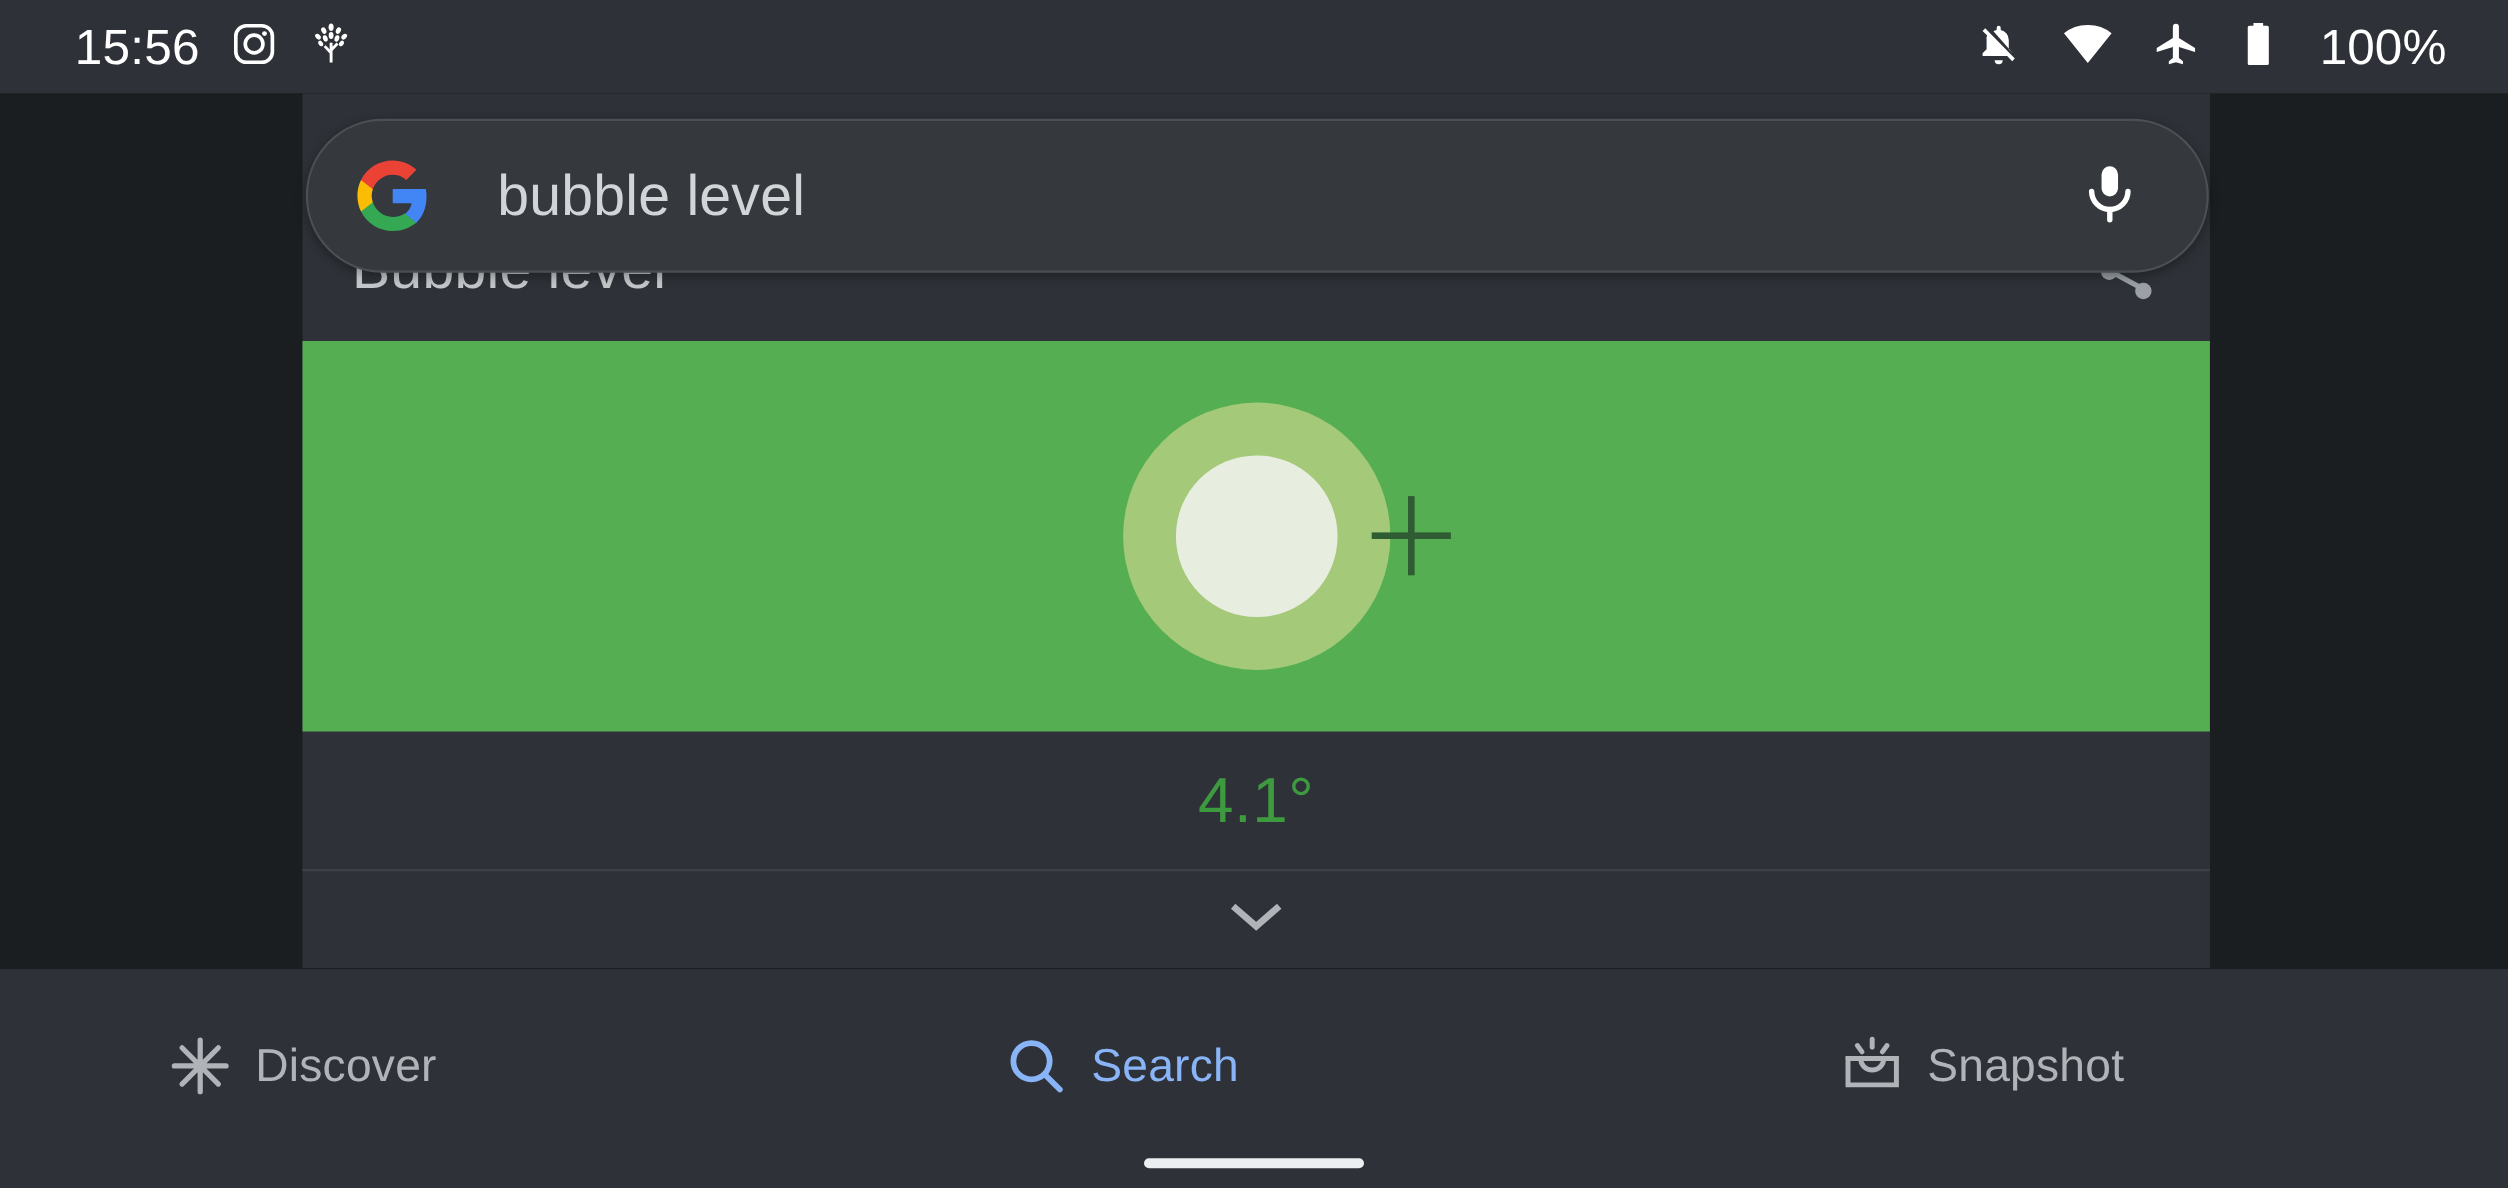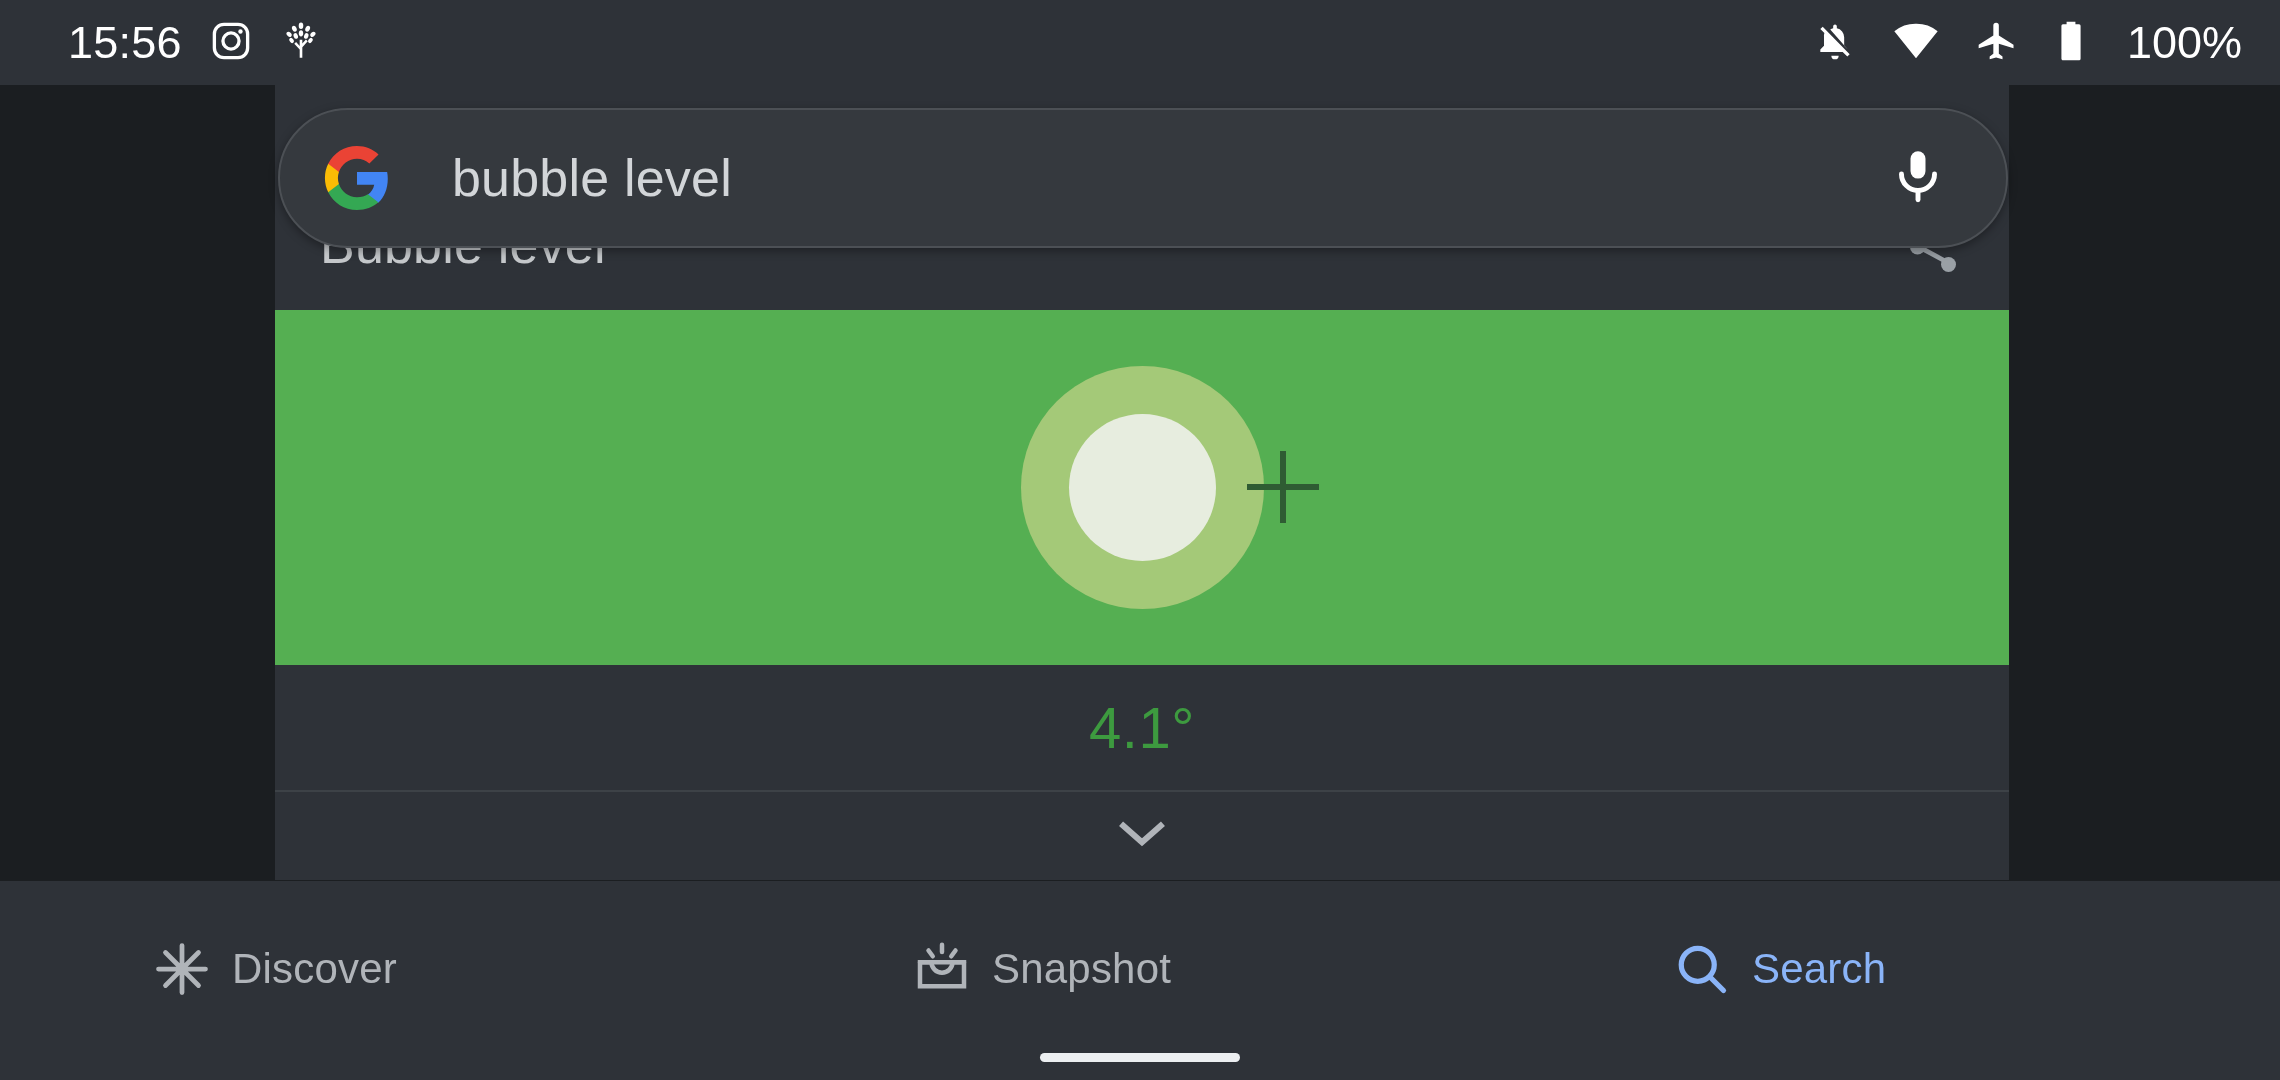--- a/index.html
+++ b/index.html
@@ -8,21 +8,21 @@
     background:#1b1e21;
     font-family:"Liberation Sans", sans-serif;
     overflow:hidden;
   }
 
   
   .status-bar{
     position:absolute; left:0; top:0; width:2280px; height:85px;
     background:#2e3238;
     display:flex; align-items:center; justify-content:space-between;
-    padding:0 38px 0 68px;
+    padding:0 56px 0 68px;
   }
   .status-left{ display:flex; align-items:center; gap:28px; }
   .status-clock{ color:#ffffff; font-size:45px; letter-spacing:.2px; }
   .status-right{ display:flex; align-items:center; gap:36px; }
   .status-battery-text{ color:#ffffff; font-size:45px; margin-left:4px; }
 
   
   .page{
     position:absolute; left:0; top:85px; width:2280px; height:995px;
     background:#1b1e21;
@@ -249,37 +249,37 @@
     <span class="nav-icon">
       <svg width="60" height="60" viewBox="0 0 24 24" stroke="#b0b4b9" stroke-width="1.9" stroke-linecap="round">
         <path d="M12 2.6v18.8M2.6 12h18.8M5.4 5.4l13.2 13.2M18.6 5.4 5.4 18.6"></path>
       </svg>
     </span>
     <span class="nav-label inactive" style="color: rgb(176, 180, 185);">Discover</span>
   </div>
 
   <div class="nav-item">
     <span class="nav-icon">
+      <svg width="60" height="60" viewBox="0 0 24 24" fill="none" stroke="#8ab4f8" stroke-width="2.1" stroke-linecap="round">
+        <circle cx="10.3" cy="10.3" r="6.6"></circle>
+        <path d="M15.2 15.2 20.6 20.6"></path>
+      </svg>
+    </span>
+    <span class="nav-label active" style="color: rgb(138, 180, 248);">Search</span>
+  </div>
+
+  <div class="nav-item">
+    <span class="nav-icon">
       <svg width="60" height="60" viewBox="0 0 24 24" fill="none" stroke="#b0b4b9" stroke-width="1.8" stroke-linecap="round">
         <path d="M12 2.3v2.9"></path>
         <path d="M6.6 4.6 8.3 6.9"></path>
         <path d="M17.4 4.6 15.7 6.9"></path>
         <path d="M3.2 9.3h17.6v9.6H3.2z"></path>
         <path d="M3.2 9.3h4.6a4.2 4.2 0 0 0 8.4 0h4.6"></path>
       </svg>
     </span>
     <span class="nav-label inactive" style="color: rgb(176, 180, 185);">Snapshot</span>
   </div>
 
-  <div class="nav-item">
-    <span class="nav-icon">
-      <svg width="60" height="60" viewBox="0 0 24 24" fill="none" stroke="#8ab4f8" stroke-width="2.1" stroke-linecap="round">
-        <circle cx="10.3" cy="10.3" r="6.6"></circle>
-        <path d="M15.2 15.2 20.6 20.6"></path>
-      </svg>
-    </span>
-    <span class="nav-label active" style="color: rgb(138, 180, 248);">Search</span>
-  </div>
-
 
 
   <div class="home-indicator"></div>
 </div>
 
 </body></html>

